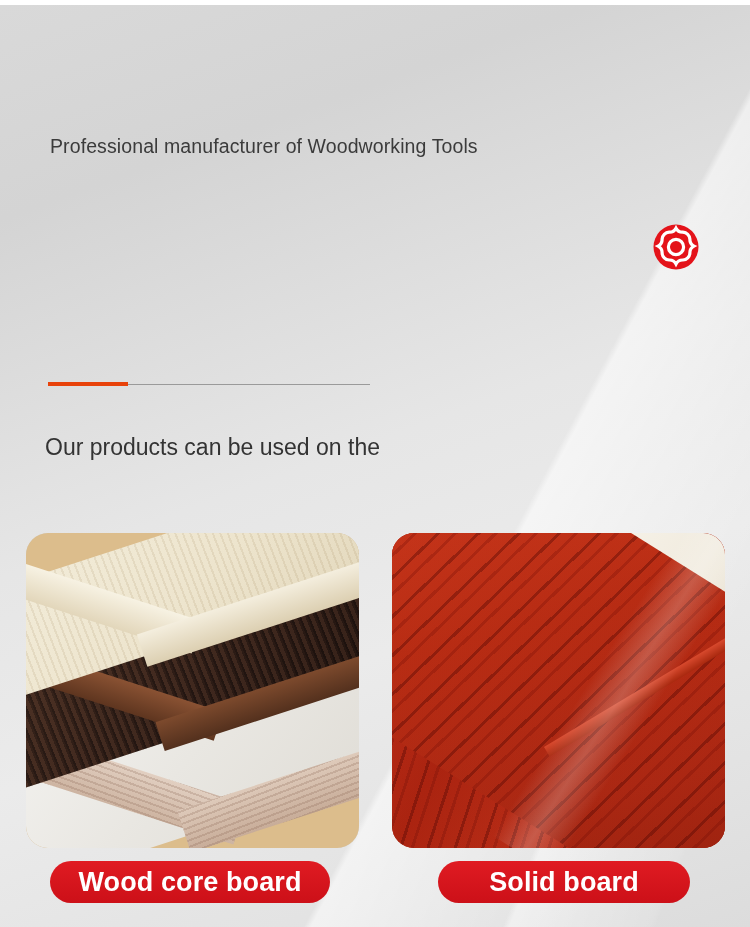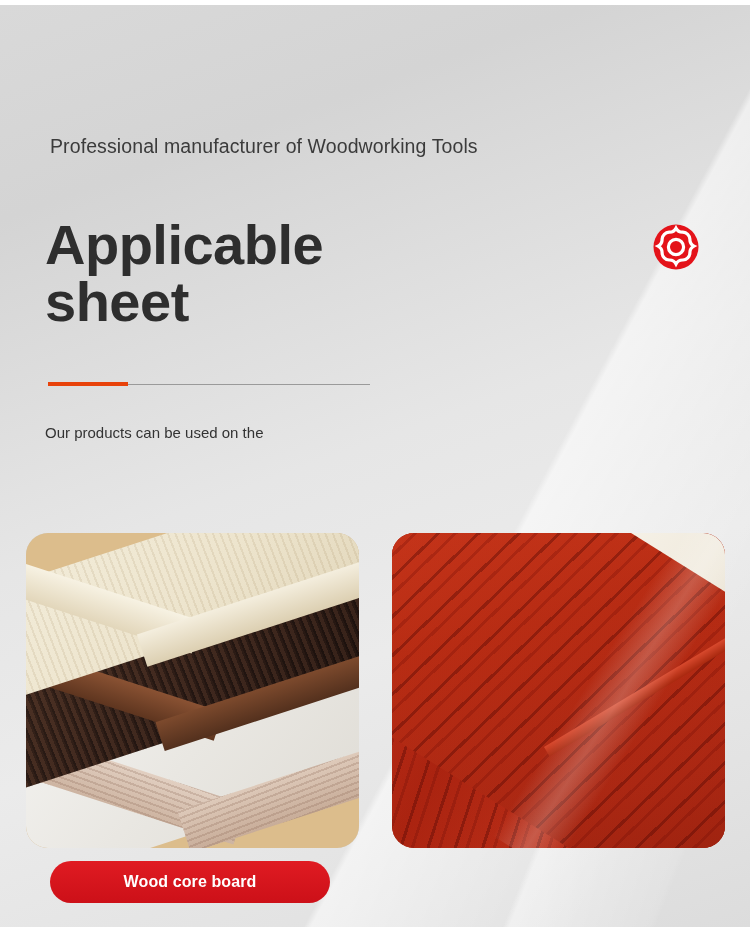--- a/index.html
+++ b/index.html
@@ -76,23 +76,23 @@
     background:#e8420a;
   }
   .divider .rest {
     position:absolute; left:80px; top:1.5px;
     width:242px; height:1.4px;
     background:#9a9a9a;
   }
 
   .lede {
     position:absolute;
-    left:45px; top:423px;
+    left:45px; top:432px;
     width:440px;
-    font-size:15px;
+    font-size:23px;
     line-height:1.35;
     font-weight:400;
     color:#333333;
   }
   .lede .l2 { display:block; }
 
   
   .cards {
     position:absolute;
     left:0; top:533px;
@@ -233,45 +233,41 @@
     transform:rotate(32deg);
   }
 
   
   .pill {
     position:absolute;
     height:42px;
     border-radius:21px;
     background:linear-gradient(180deg,#e01b22 0%,#cc1018 100%);
     color:#ffffff;
-    font-size:16px;
+    font-size:27px;
     font-weight:700;
     display:flex;
     align-items:center;
     justify-content:center;
     letter-spacing:0.1px;
     white-space:nowrap;
   }
   .pill.left  { left:50px;  top:861px; width:280px; }
   .pill.right { left:438px; top:861px; width:252px; }
 </style>
 </head>
 <body>
 
 <div class="page">
 
   <div class="backdrop"></div>
   <div class="sheen"></div>
 
   <div class="eyebrow">Professional manufacturer of Woodworking Tools</div>
 
-  <h1 class="headline">
-    <span class="l1">Applicable</span>
-    <span class="l2">sheet</span>
-  </h1>
 
   <div class="emblem">
     <svg viewBox="0 0 46 46" width="46" height="46" aria-hidden="true">
       <circle cx="23" cy="23" r="22.5" fill="#e4131a"></circle>
       <g fill="none" stroke="#ffffff" stroke-width="3.2">
         <path d="M23 4.2
                  a7.4 7.4 0 0 0 6.9 4.0
                  a7.4 7.4 0 0 1 7.0 7.0
                  a7.4 7.4 0 0 0 4.0 6.9
                  a7.4 7.4 0 0 0 -4.0 6.9
@@ -321,14 +317,15 @@
         <div class="slab-top"></div>
         <div class="slab-edge"></div>
         <div class="slab-edge2"></div>
         <div class="glint"></div>
       </div>
     </div>
 
   </div>
 
   <div class="pill left">Wood core board</div>
+  <div class="pill right">Solid board</div>
 
 </div>
 
 </body></html>

